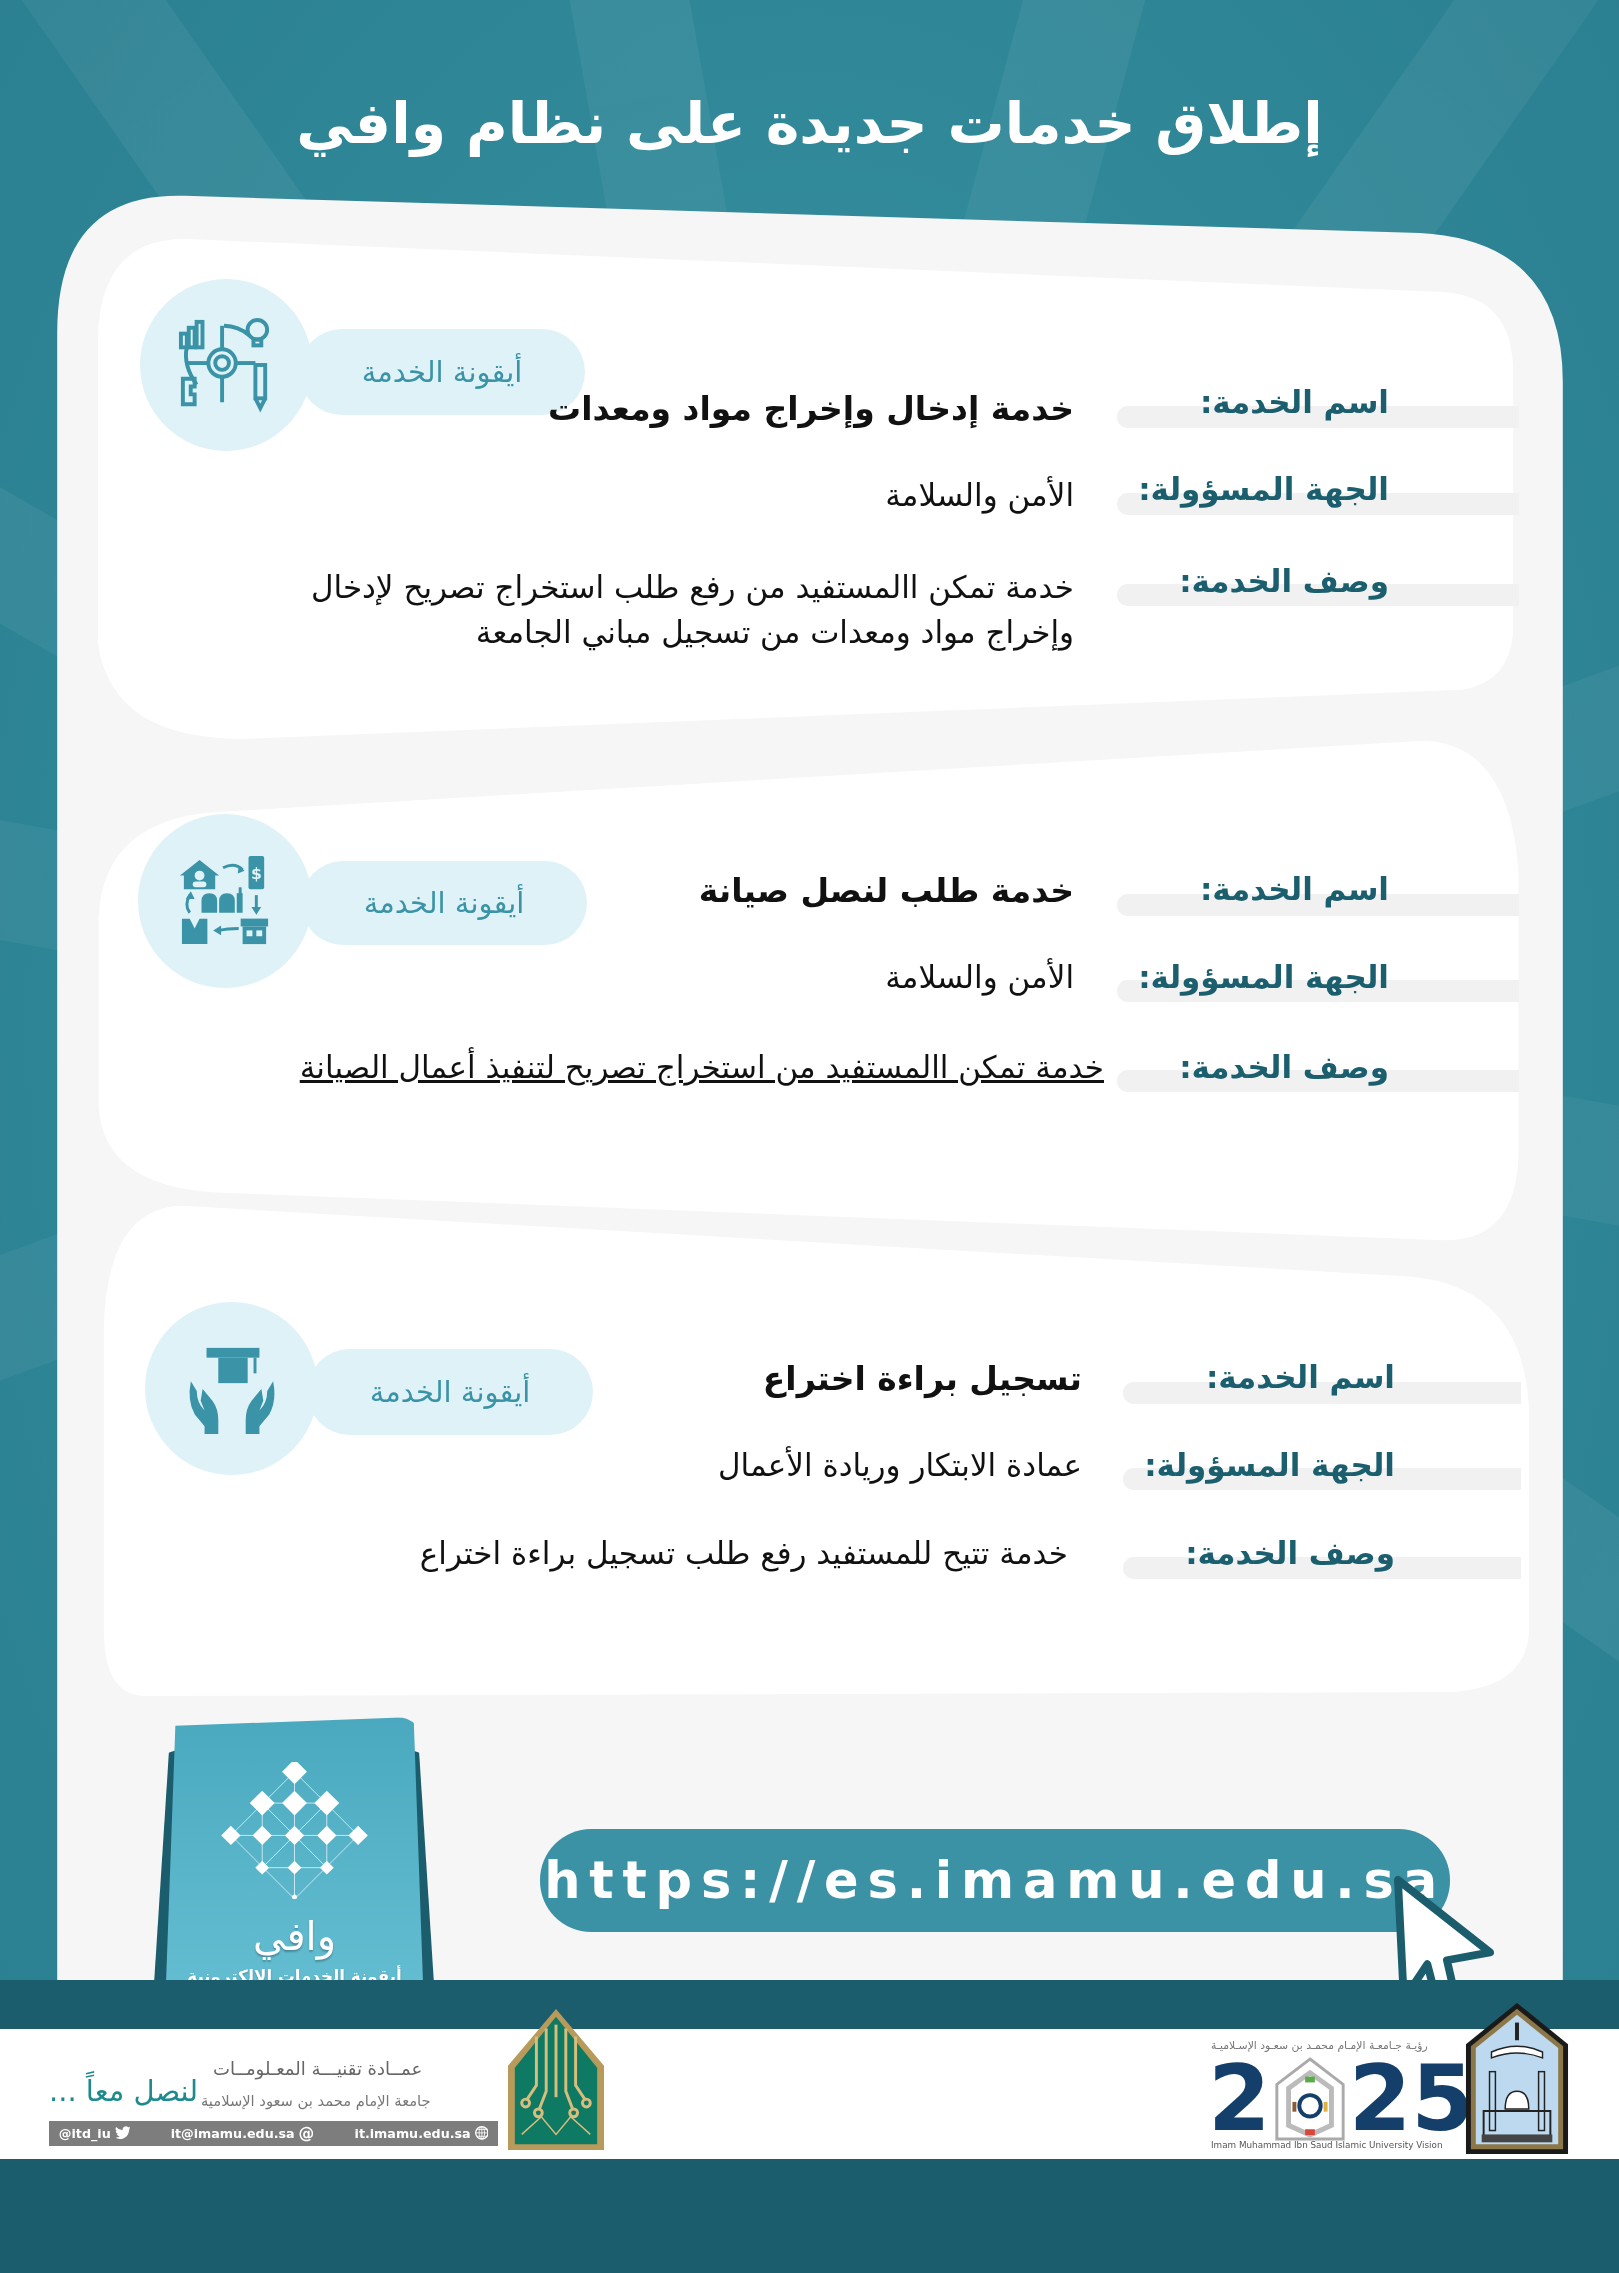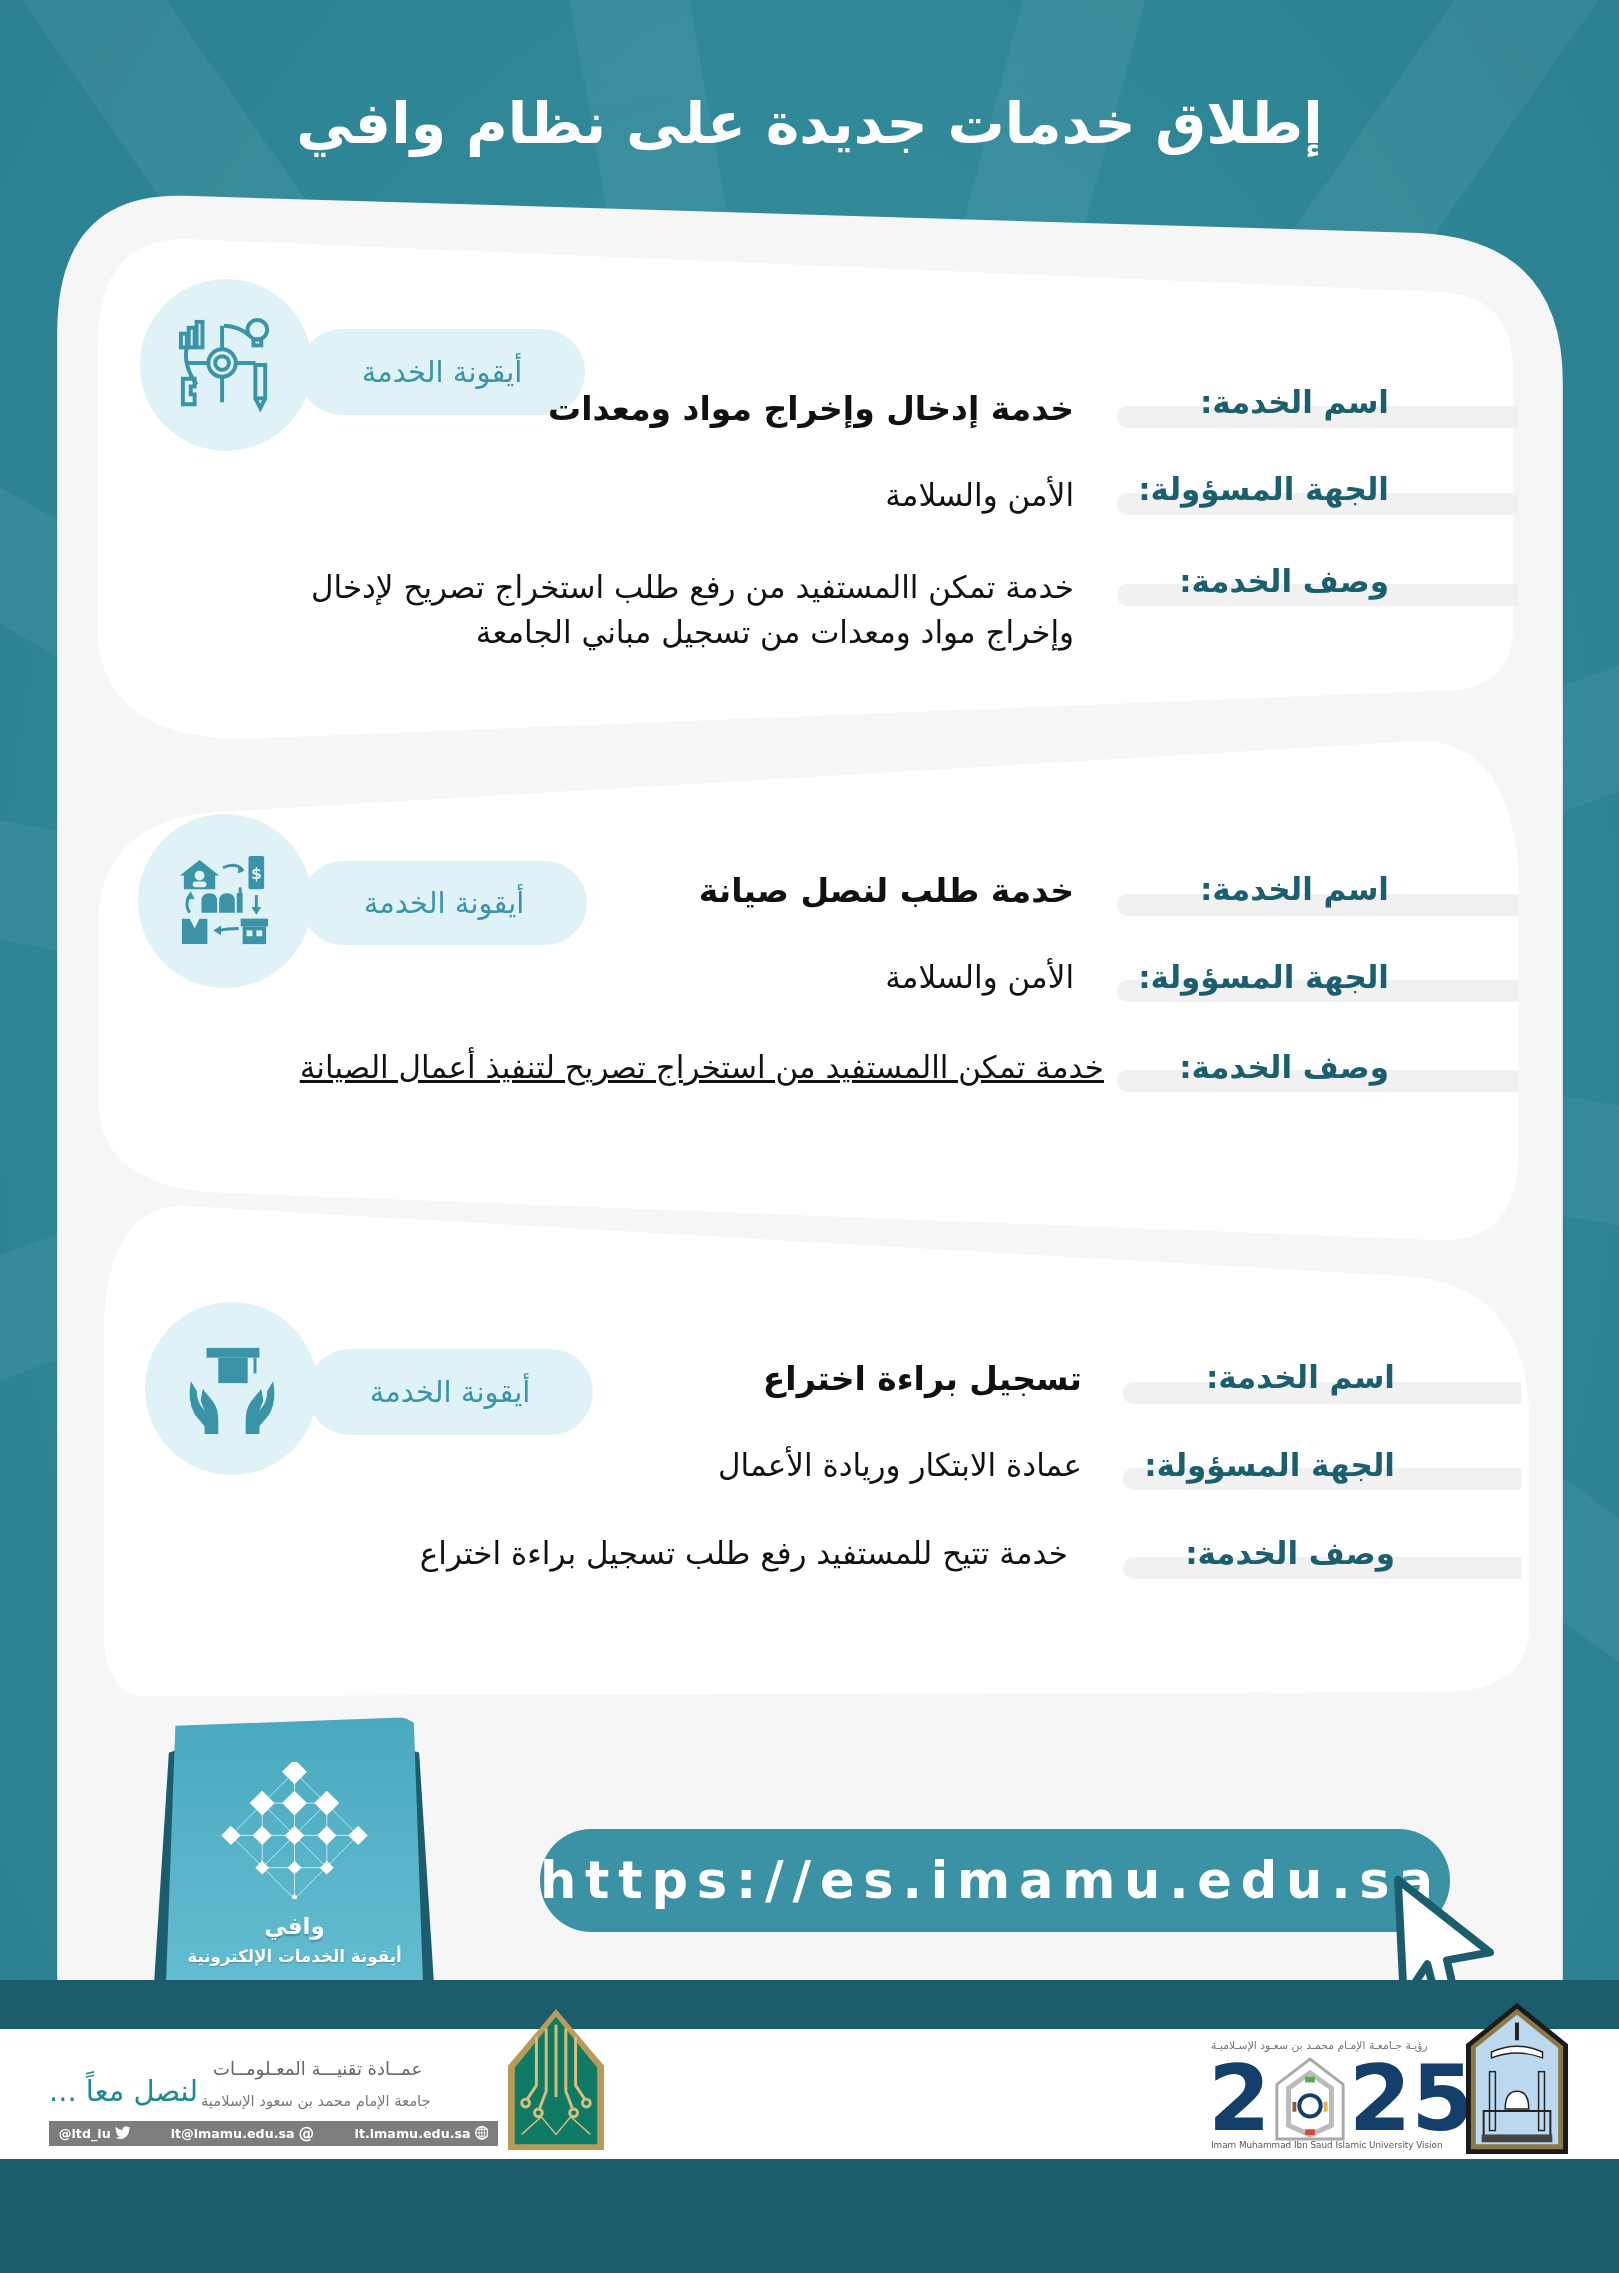--- a/index.html
+++ b/index.html
@@ -55,29 +55,29 @@
     clip-path: polygon(6% 0, 94% 0, 100% 100%, 0 100%);
   }
   .badge {
     position: absolute; left: 165px; top: 1717px; width: 259px; height: 294px;
     background: linear-gradient(180deg, #4aa9bf 0%, #66bfd3 100%);
     border-radius: 27.4px 27.4px 0 0;
     clip-path: polygon(4% 3%, 96% 0, 100% 100%, 0 100%);
     display: flex; flex-direction: column; align-items: center;
   }
   .badge .lattice { margin-top: 45px; }
-  .badge .wafi { color: #fff; font-weight: bold; font-size: 23px; margin-top: 13.7px; text-shadow: 0 2px 2px rgba(0,0,0,0.25); }
+  .badge .wafi { color: #fff; font-weight: normal; font-size: 40px; margin-top: 13.7px; text-shadow: 0 2px 2px rgba(0,0,0,0.25); }
   .badge .wafi-sub { color: #fff; font-weight: bold; font-size: 16.7px; margin-top: 7.8px; text-shadow: 0 1px 2px rgba(0,0,0,0.25); }
 
   
   .url-pill {
     position: absolute; left: 540px; top: 1829px; width: 910px; height: 103px;
     border-radius: 51px; background: #3c92a5;
     color: #fff; font-weight: bold; font-size: 51px; letter-spacing: 8.8px;
-    display: flex; align-items: center; direction: ltr;
+    display: flex; align-items: center; justify-content: center; direction: ltr;
     font-family: "DejaVu Sans", sans-serif;
   }
   .cursor { position: absolute; left: 1390px; top: 1874px; }
 
   
   .band-dark {
     position: absolute; left: 0; top: 1980px; width: 1619px; height: 49px; background: #1b5d6c;
   }
   .footer {
     position: absolute; left: 0; top: 2029px; width: 1619px; height: 130px; background: #fff;

